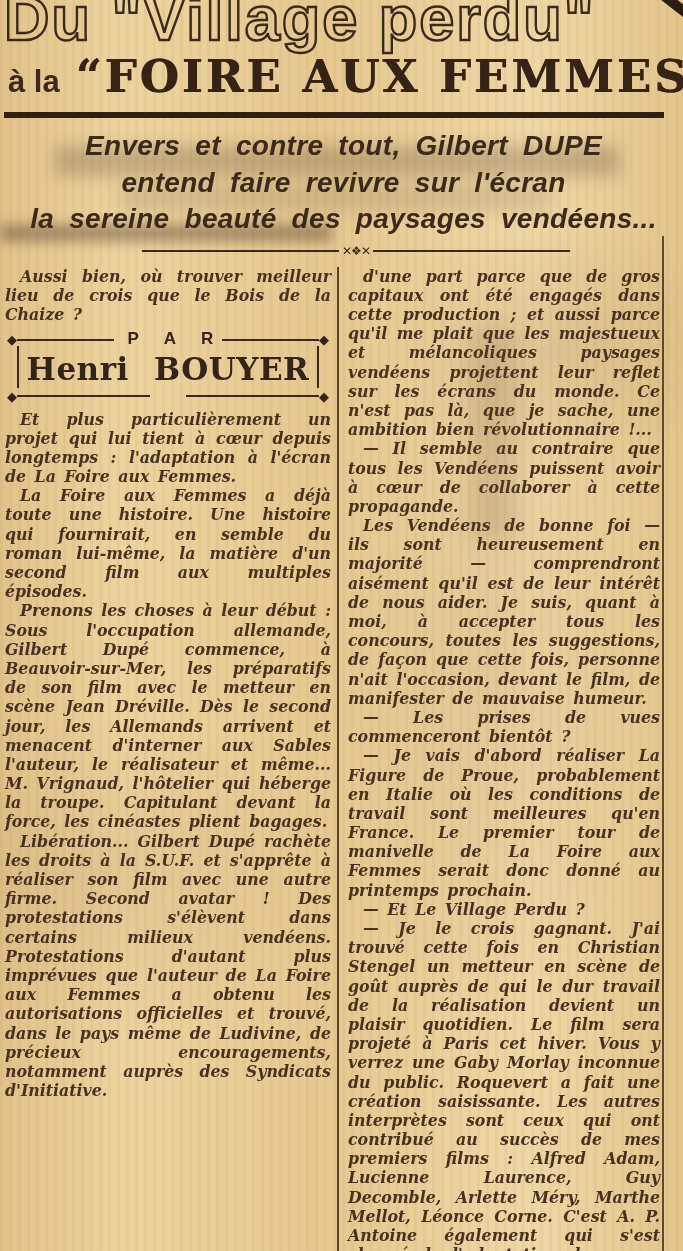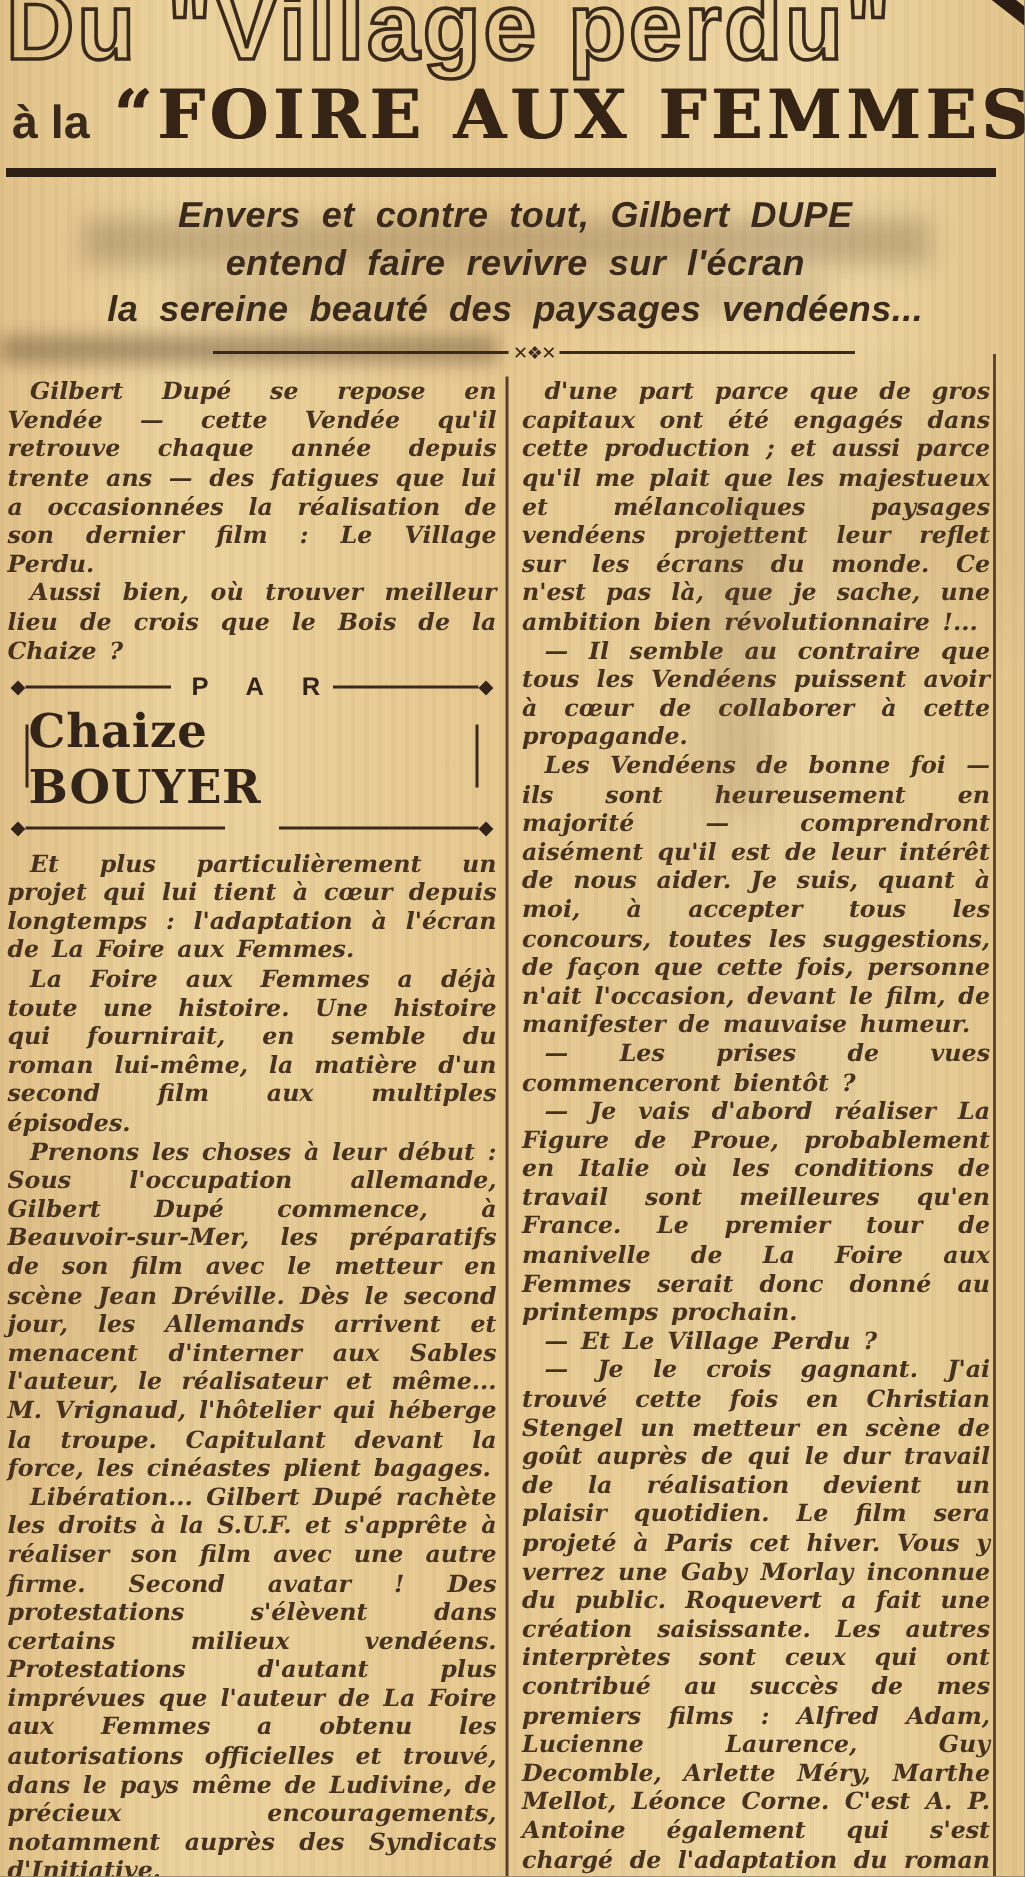--- a/index.html
+++ b/index.html
@@ -35,21 +35,21 @@
   }
   @supports not (-webkit-text-stroke: 1px black){ .title1{color:#392a1c;} }
   .title2{display:flex;align-items:baseline;gap:16px;margin:2px 0 0 4px;white-space:nowrap;}
   .title2-prefix{font-family:"Liberation Sans",sans-serif;font-weight:bold;font-size:31px;color:#3a2a1c;}
   .title2-main{font-family:"DejaVu Serif",serif;font-weight:bold;font-size:45px;letter-spacing:3px;color:#33221662;
     color:#352416;text-shadow:.6px 0 #352416;}
   .thick-rule{height:6px;width:660px;background:#2e2014;margin:9px 0 10px;}
   .subtitle{
     position:relative;text-align:center;
     font-family:"Liberation Sans",sans-serif;font-weight:bold;font-style:italic;
-    font-size:24px;line-height:1.3;color:#3a2a1c;word-spacing:7px;letter-spacing:.3px;
+    font-size:28px;line-height:1.3;color:#3a2a1c;word-spacing:7px;letter-spacing:.3px;
   }
   .orn-divider{display:flex;align-items:center;width:428px;margin:6px auto 0 138px;}
   .orn-line{flex:1;height:2px;background:#3a291c;}
   .orn-glyph{font-size:12px;color:#3a291c;padding:0 3px;letter-spacing:-1px;font-style:normal;}
   
   .columns{display:flex;margin-top:9px;align-items:flex-start;}
   .col{font-size:15.8px;line-height:1.215;font-style:italic;font-weight:bold;color:#46321f;word-spacing:3px;}
   .col p{margin:0;text-indent:15px;text-align:justify;}
   .col-left{width:326px;padding:0 5px 0 5px;}
   .col-right{width:312px;padding-left:9px;margin-left:1px;border-left:2px solid rgba(62,40,24,.85);min-height:1000px;}
@@ -91,34 +91,33 @@
     <div class="orn-divider">
       <span class="orn-line"></span>
       <span class="orn-glyph">✕❖✕</span>
       <span class="orn-line"></span>
     </div>
   </header>
 
   <div class="columns">
 
     <div class="col col-left">
-      <p>Gilbert Dupé se repose en Vendée — cette Vendée qu'il retrouve chaque année depuis trente ans — des fatigues que lui a occasionnées la réalisation de son dernier film : Le Village Perdu.</p>
       <p>Aussi bien, où trouver meilleur lieu de crois que le Bois de la Chaize ?</p>
 
       <div class="byline-box">
         <div class="by-row">
           <span class="by-dia">◆</span>
           <span class="by-line"></span>
           <span class="by-par">P A R</span>
           <span class="by-line"></span>
           <span class="by-dia">◆</span>
         </div>
         <div class="by-mid">
           <span class="by-vbar"></span>
-          <span class="by-author">Chaize BOUYER</span>
+          <span class="by-author">Henri BOUYER</span>
           <span class="by-vbar"></span>
         </div>
         <div class="by-row">
           <span class="by-dia">◆</span>
           <span class="by-line"></span>
           <span class="by-line gap"></span>
           <span class="by-line"></span>
           <span class="by-dia">◆</span>
         </div>
       </div>

